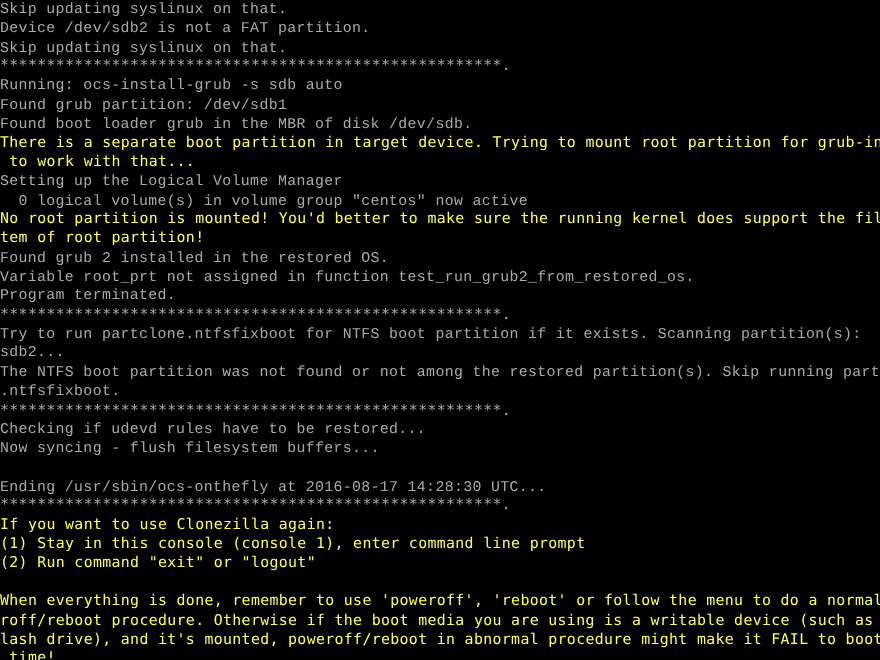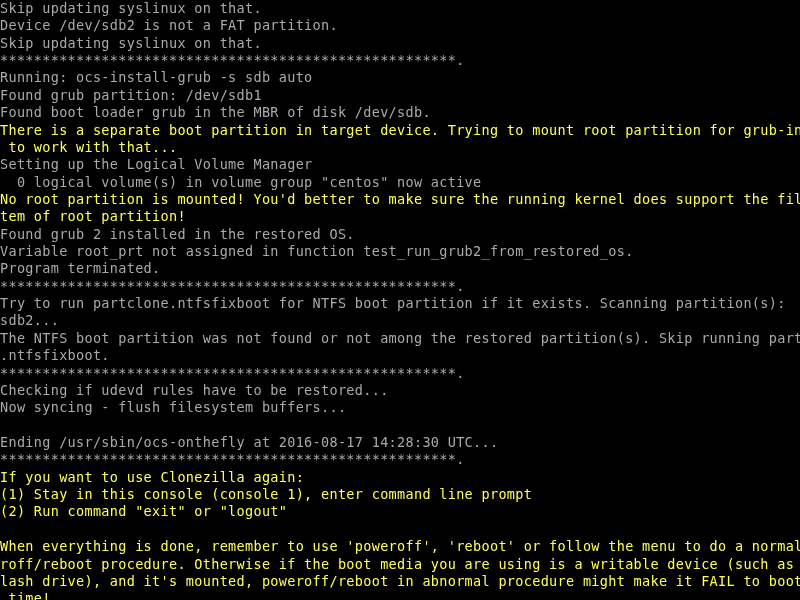--- a/index.html
+++ b/index.html
@@ -29,20 +29,20 @@
   .line {
     height: 17.36px;
     white-space: pre;
     font-family: "DejaVu Sans Mono", "Liberation Mono", monospace;
     font-size: 13.5px;
     line-height: 17.36px;
     margin: 0;
     padding: 0;
     letter-spacing: 0.32px;
   }
-  .c-normal { color: #aaaaaa; }
+  .c-normal { color: #aaaaaa; font-family: Liberation Mono, monospace; }
   .c-warn   { color: #ffff55; }
   .c-sep    { color: #aaaaaa; }
 </style>
 </head>
 <body>
 
 <div id="terminal" style="background: rgb(0, 0, 0);"><div class="line"><span class="c-normal" style="color: rgb(170, 170, 170);">Skip updating syslinux on that.</span></div><div class="line"><span class="c-normal" style="color: rgb(170, 170, 170);">Device /dev/sdb2 is not a FAT partition.</span></div><div class="line"><span class="c-normal" style="color: rgb(170, 170, 170);">Skip updating syslinux on that.</span></div><div class="line"><span class="c-sep" style="color: rgb(170, 170, 170);">******************************************************.</span></div><div class="line"><span class="c-normal" style="color: rgb(170, 170, 170);">Running: ocs-install-grub -s sdb auto</span></div><div class="line"><span class="c-normal" style="color: rgb(170, 170, 170);">Found grub partition: /dev/sdb1</span></div><div class="line"><span class="c-normal" style="color: rgb(170, 170, 170);">Found boot loader grub in the MBR of disk /dev/sdb.</span></div><div class="line"><span class="c-warn" style="color: rgb(255, 255, 85);">There is a separate boot partition in target device. Trying to mount root partition for grub-install</span></div><div class="line"><span class="c-warn" style="color: rgb(255, 255, 85);"> to work with that...</span></div><div class="line"><span class="c-normal" style="color: rgb(170, 170, 170);">Setting up the Logical Volume Manager</span></div><div class="line"><span class="c-normal" style="color: rgb(170, 170, 170);">  0 logical volume(s) in volume group "centos" now active</span></div><div class="line"><span class="c-warn" style="color: rgb(255, 255, 85);">No root partition is mounted! You'd better to make sure the running kernel does support the file sys</span></div><div class="line"><span class="c-warn" style="color: rgb(255, 255, 85);">tem of root partition!</span></div><div class="line"><span class="c-normal" style="color: rgb(170, 170, 170);">Found grub 2 installed in the restored OS.</span></div><div class="line"><span class="c-normal" style="color: rgb(170, 170, 170);">Variable root_prt not assigned in function test_run_grub2_from_restored_os.</span></div><div class="line"><span class="c-normal" style="color: rgb(170, 170, 170);">Program terminated.</span></div><div class="line"><span class="c-sep" style="color: rgb(170, 170, 170);">******************************************************.</span></div><div class="line"><span class="c-normal" style="color: rgb(170, 170, 170);">Try to run partclone.ntfsfixboot for NTFS boot partition if it exists. Scanning partition(s):  sdb1</span></div><div class="line"><span class="c-normal" style="color: rgb(170, 170, 170);">sdb2...</span></div><div class="line"><span class="c-normal" style="color: rgb(170, 170, 170);">The NTFS boot partition was not found or not among the restored partition(s). Skip running partclone</span></div><div class="line"><span class="c-normal" style="color: rgb(170, 170, 170);">.ntfsfixboot.</span></div><div class="line"><span class="c-sep" style="color: rgb(170, 170, 170);">******************************************************.</span></div><div class="line"><span class="c-normal" style="color: rgb(170, 170, 170);">Checking if udevd rules have to be restored...</span></div><div class="line"><span class="c-normal" style="color: rgb(170, 170, 170);">Now syncing - flush filesystem buffers...</span></div><div class="line"><span class="c-normal" style="color: rgb(170, 170, 170);">&nbsp;</span></div><div class="line"><span class="c-normal" style="color: rgb(170, 170, 170);">Ending /usr/sbin/ocs-onthefly at 2016-08-17 14:28:30 UTC...</span></div><div class="line"><span class="c-sep" style="color: rgb(170, 170, 170);">******************************************************.</span></div><div class="line"><span class="c-warn" style="color: rgb(255, 255, 85);">If you want to use Clonezilla again:</span></div><div class="line"><span class="c-warn" style="color: rgb(255, 255, 85);">(1) Stay in this console (console 1), enter command line prompt</span></div><div class="line"><span class="c-warn" style="color: rgb(255, 255, 85);">(2) Run command "exit" or "logout"</span></div><div class="line"><span class="c-normal" style="color: rgb(170, 170, 170);">&nbsp;</span></div><div class="line"><span class="c-warn" style="color: rgb(255, 255, 85);">When everything is done, remember to use 'poweroff', 'reboot' or follow the menu to do a normal powe</span></div><div class="line"><span class="c-warn" style="color: rgb(255, 255, 85);">roff/reboot procedure. Otherwise if the boot media you are using is a writable device (such as USB f</span></div><div class="line"><span class="c-warn" style="color: rgb(255, 255, 85);">lash drive), and it's mounted, poweroff/reboot in abnormal procedure might make it FAIL to boot next</span></div><div class="line"><span class="c-warn" style="color: rgb(255, 255, 85);"> time!</span></div></div>
 
 </body></html>

